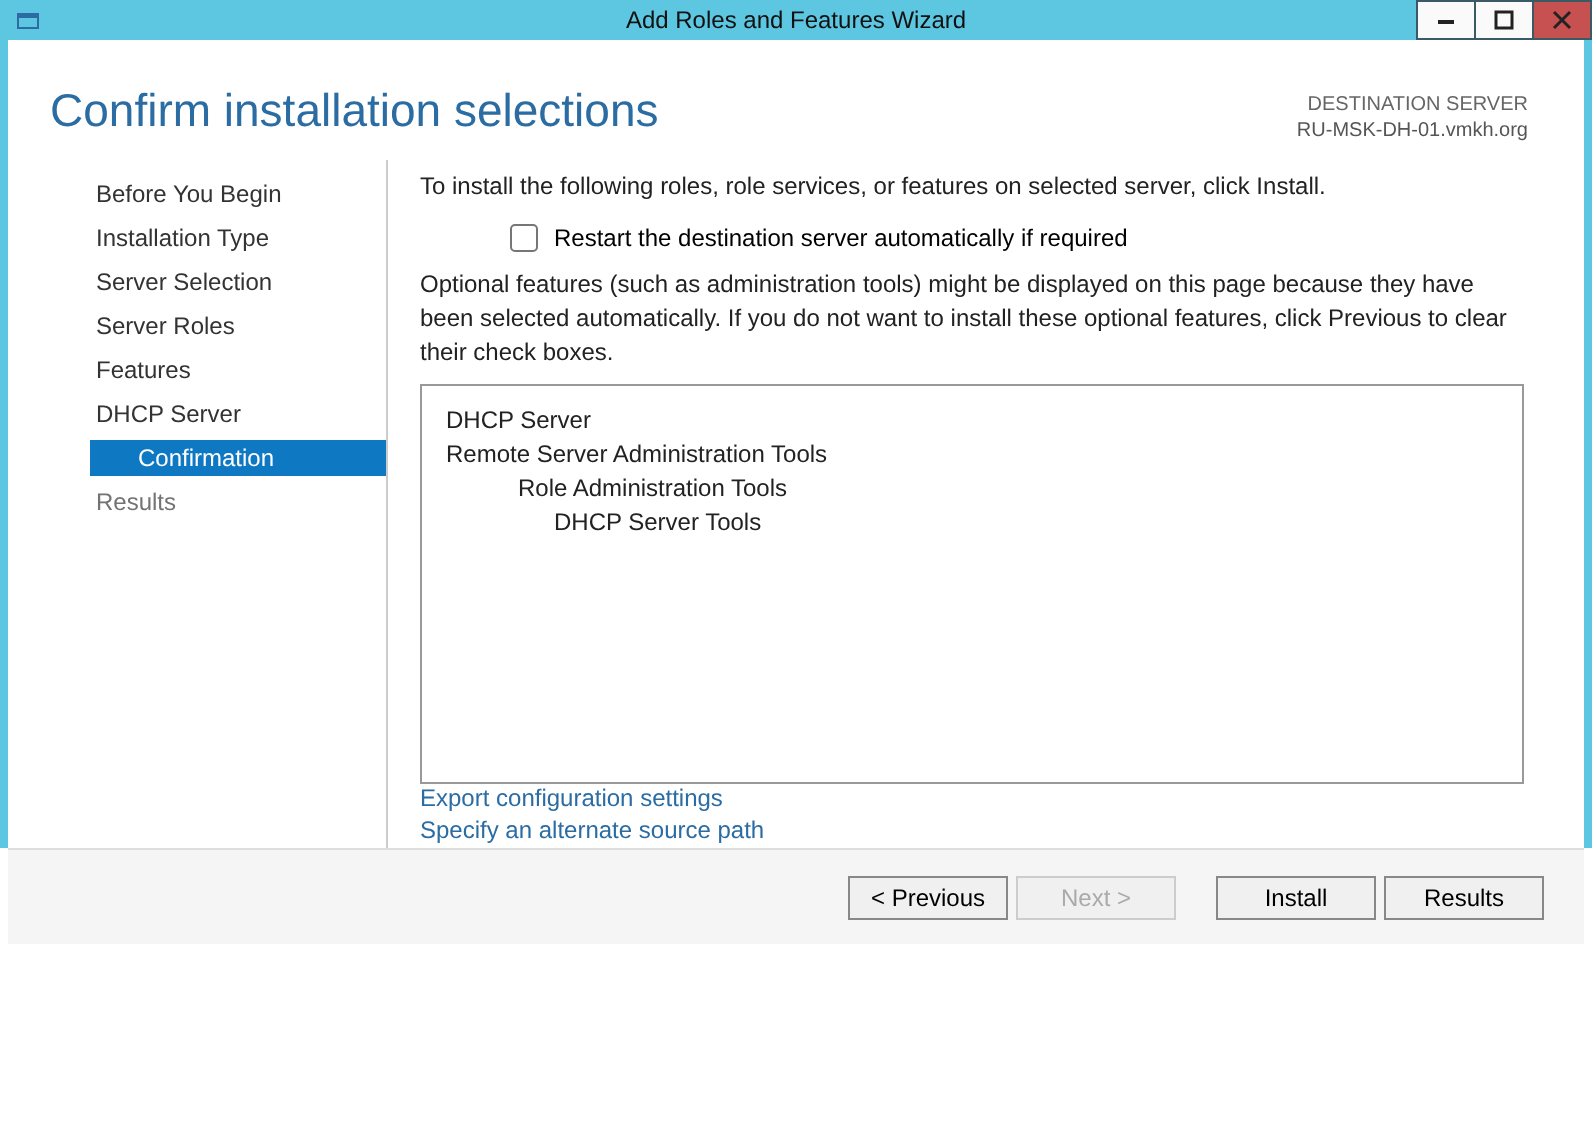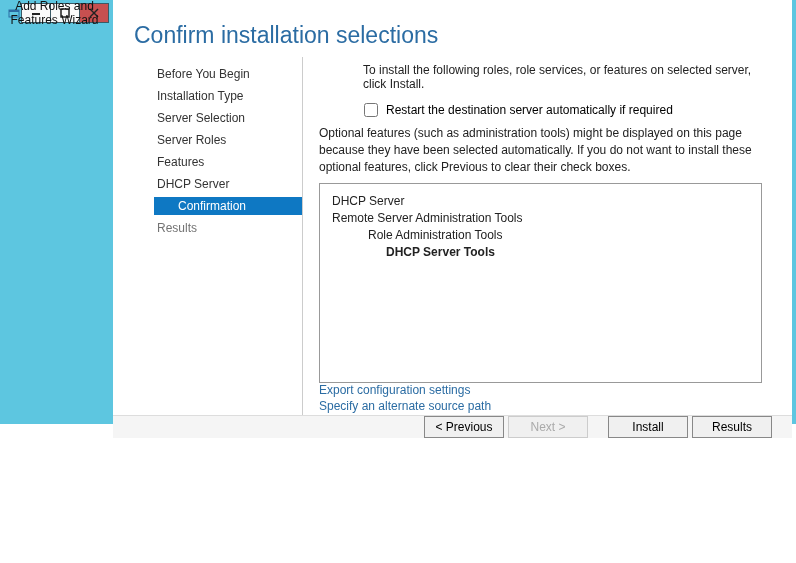--- a/index.html
+++ b/index.html
@@ -10,21 +10,21 @@
     background: #fff;
     width: 796px;
     height: 563px;
     overflow: hidden;
   }
   .window {
     width: 796px;
     height: 424px;
     background: #5dc6e0;
     display: flex;
-    flex-direction: row;
+    flex-direction: column;
   }
   .titlebar {
     height: 26px;
     background: #5dc6e0;
     display: flex;
     align-items: center;
     padding: 0 0 0 6px;
     position: relative;
   }
   .titlebar .title {
@@ -114,21 +114,20 @@
   .panel {
     flex: 1;
     padding: 6px 2px 0 16px;
     display: flex;
     flex-direction: column;
   }
   .intro {
     font-size: 12px;
     color: #222;
     margin-bottom: 12px;
-    margin-left: 44px;
   }
   .check-row {
     display: flex;
     align-items: center;
     margin-bottom: 8px;
     padding-left: 45px;
   }
   .check-row input {
     width: 14px; height: 14px;
     margin: 0 8px 0 0;
@@ -143,21 +142,21 @@
     border: 1px solid #999;
     flex: 1;
     padding: 10px 12px;
     font-size: 12px;
     color: #222;
     overflow: auto;
     min-height: 200px;
   }
   .listbox .r0 { margin-left: 0; }
   .listbox .r2 { margin-left: 36px; }
-  .listbox .r3 { margin-left: 54px; font-weight: bold; }
+  .listbox .r3 { margin-left: 54px; }
   .listbox div { margin-bottom: 3px; }
   .links {
     font-size: 12px;
   }
   .links a {
     color: #2b6ca3;
     text-decoration: none;
     display: block;
     margin-bottom: 2px;
     cursor: pointer;
@@ -218,20 +217,24 @@
             <line x1="9" y1="1" x2="1" y2="9" stroke="#222" stroke-width="1.5"></line>
           </svg>
       </div>
     </div>
   </div>
 
   <div class="content-frame">
 
     <div class="header">
       <h1>Confirm installation selections</h1>
+      <div class="dest">
+        <div class="lbl">DESTINATION SERVER</div>
+        <div>RU-MSK-DH-01.vmkh.org</div>
+      </div>
     </div>
 
     <div class="main">
       <div class="sidebar">
         <div class="item">Before You Begin</div>
         <div class="item">Installation Type</div>
         <div class="item">Server Selection</div>
         <div class="item">Server Roles</div>
         <div class="item">Features</div>
         <div class="item">DHCP Server</div>

